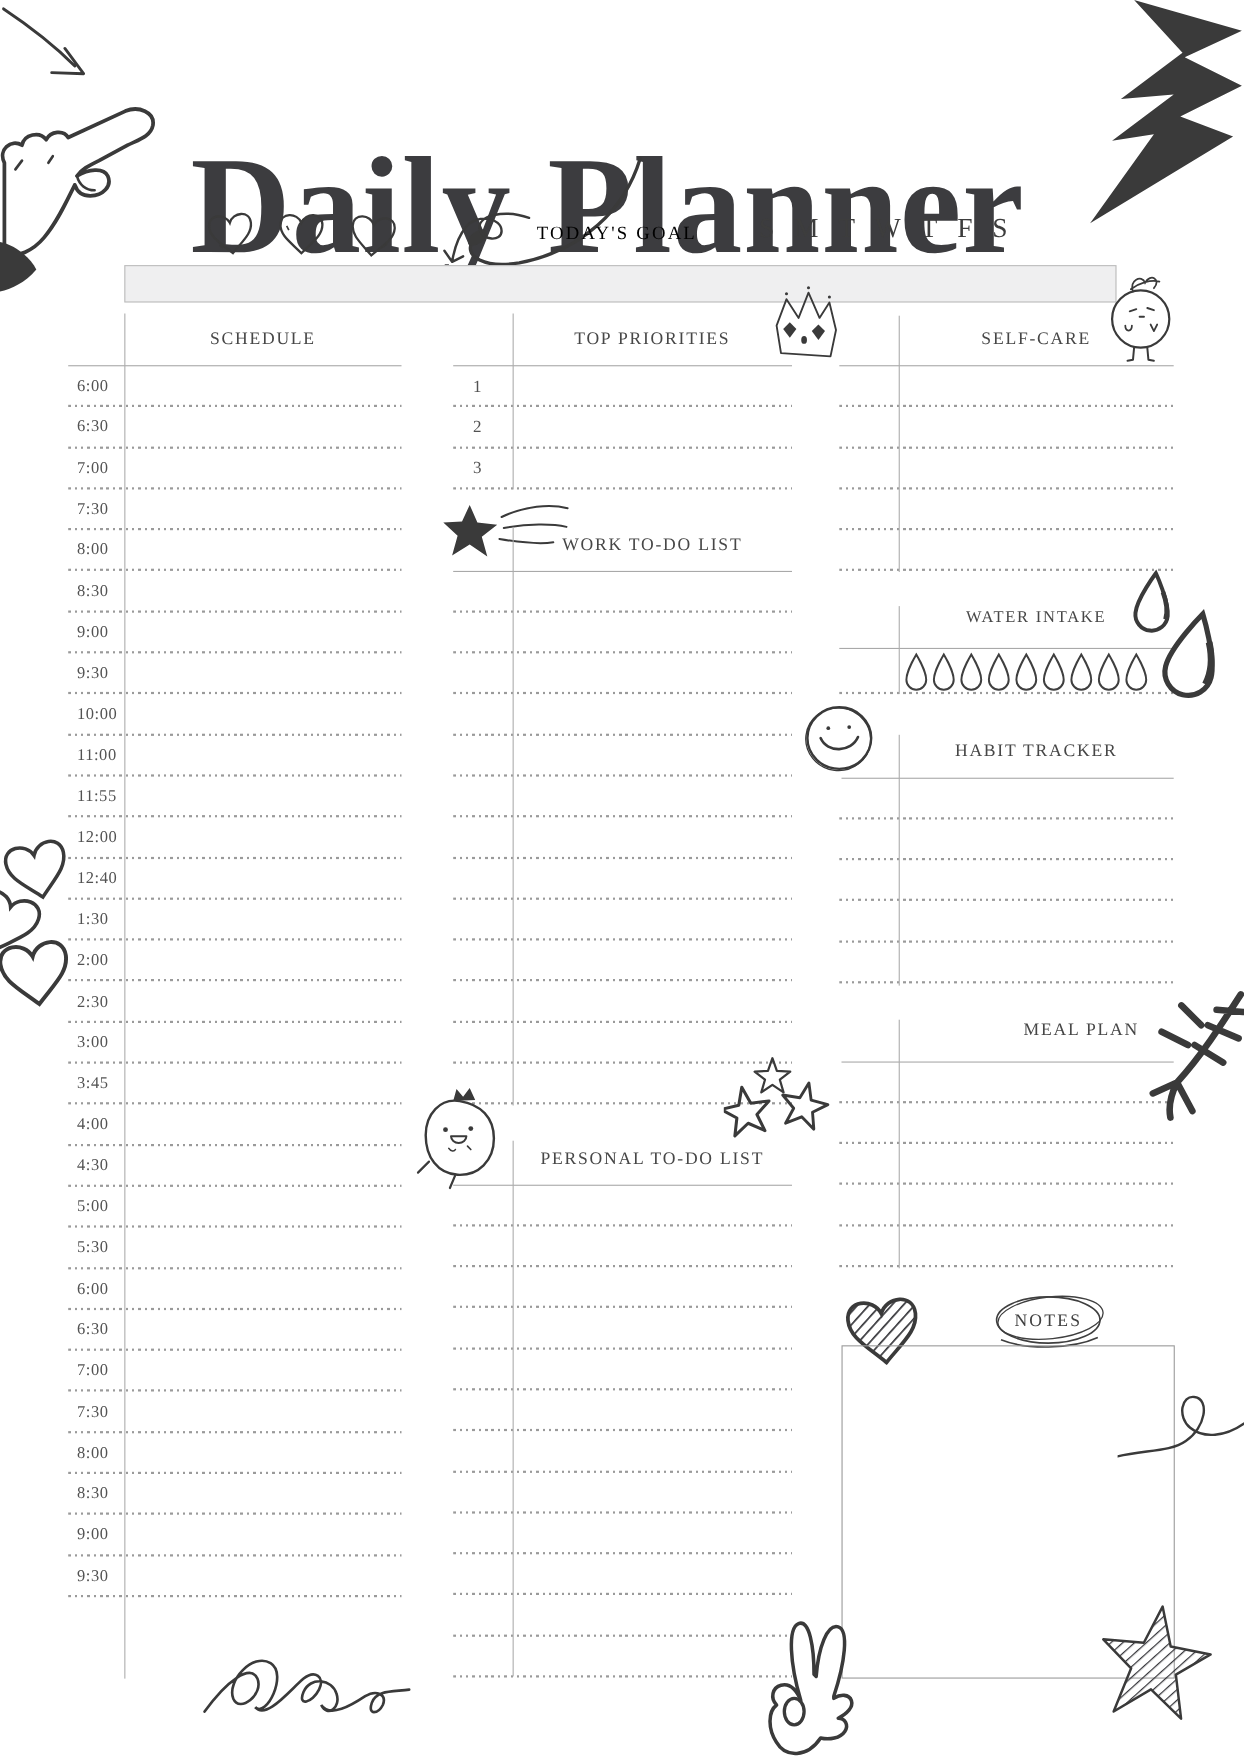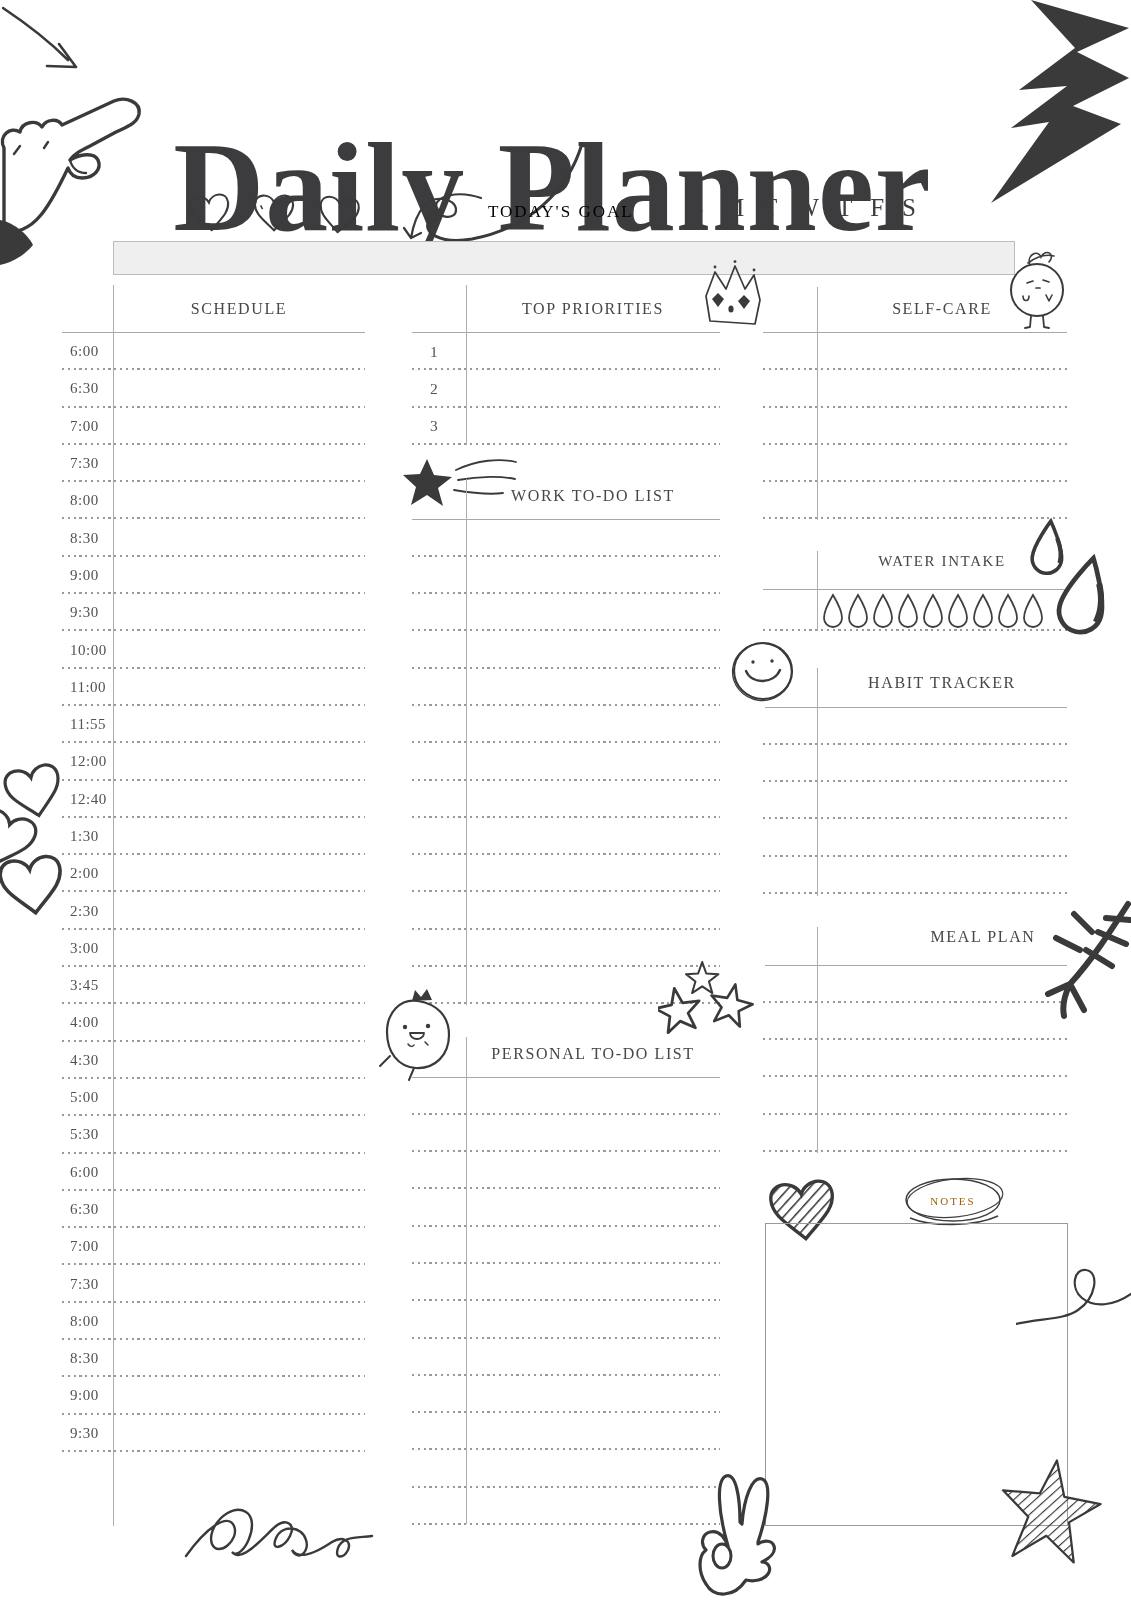--- a/index.html
+++ b/index.html
@@ -23,21 +23,21 @@
   .col-rows{position:absolute;}
   .s-row{height:37.3px;position:relative;display:flex;align-items:center;
      background:repeating-linear-gradient(90deg,var(--dot,#9a9a9a) 0 2.2px,transparent 2.2px 5.8px) left bottom / 100% 2px no-repeat;}
   .time{font-size:15px;letter-spacing:.5px;color:#525252;padding-left:8px;}
   .pnum{font-size:15.5px;color:#525252;padding-left:18px;}
   .drops{position:absolute;left:822px;top:590px;width:238px;height:40px;display:flex;gap:3px;align-items:flex-end;}
   .drop{width:22px;height:37px;display:block;}
   .drop svg{display:block;width:100%;height:100%;}
   .notes-box{position:absolute;left:765px;top:1223px;width:303px;height:303px;border:1px solid #9a9a9a;box-sizing:border-box;}
   .notes-oval{position:absolute;left:902px;top:1172px;width:102px;height:58px;display:flex;align-items:center;justify-content:center;}
-  .notes-oval span{position:relative;font-size:11px;letter-spacing:2px;color:#a16207;}
+  .notes-oval span{position:relative;font-size:16px;letter-spacing:2px;color:#404040;}
   .notes-oval svg{position:absolute;inset:0;width:100%;height:100%;}
 </style>
 </head>
 <body>
 
 <div class="page">
 
   <h1 class="title">Daily Planner</h1>
 
   <div class="doodle" style="left:400px;top:142px;width:185px;height:112px;">

